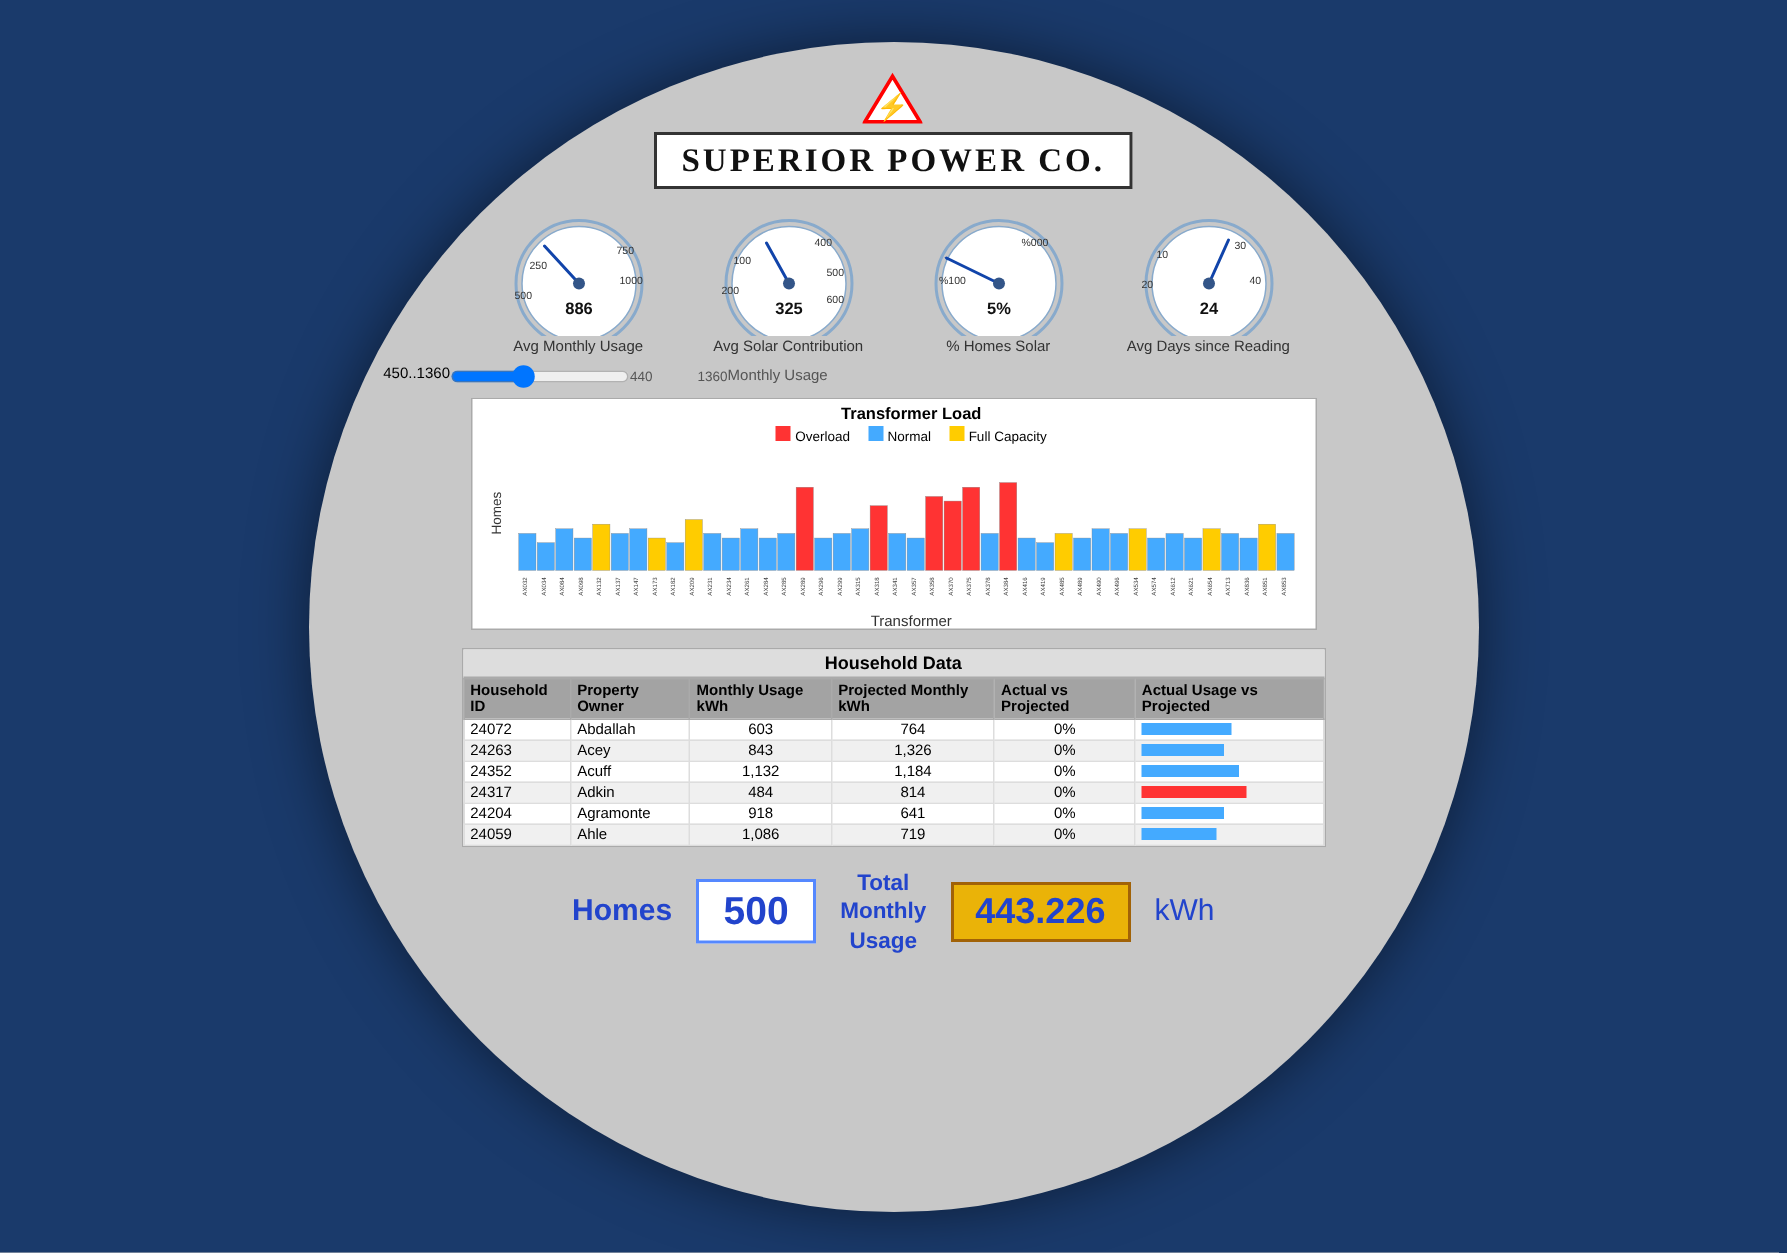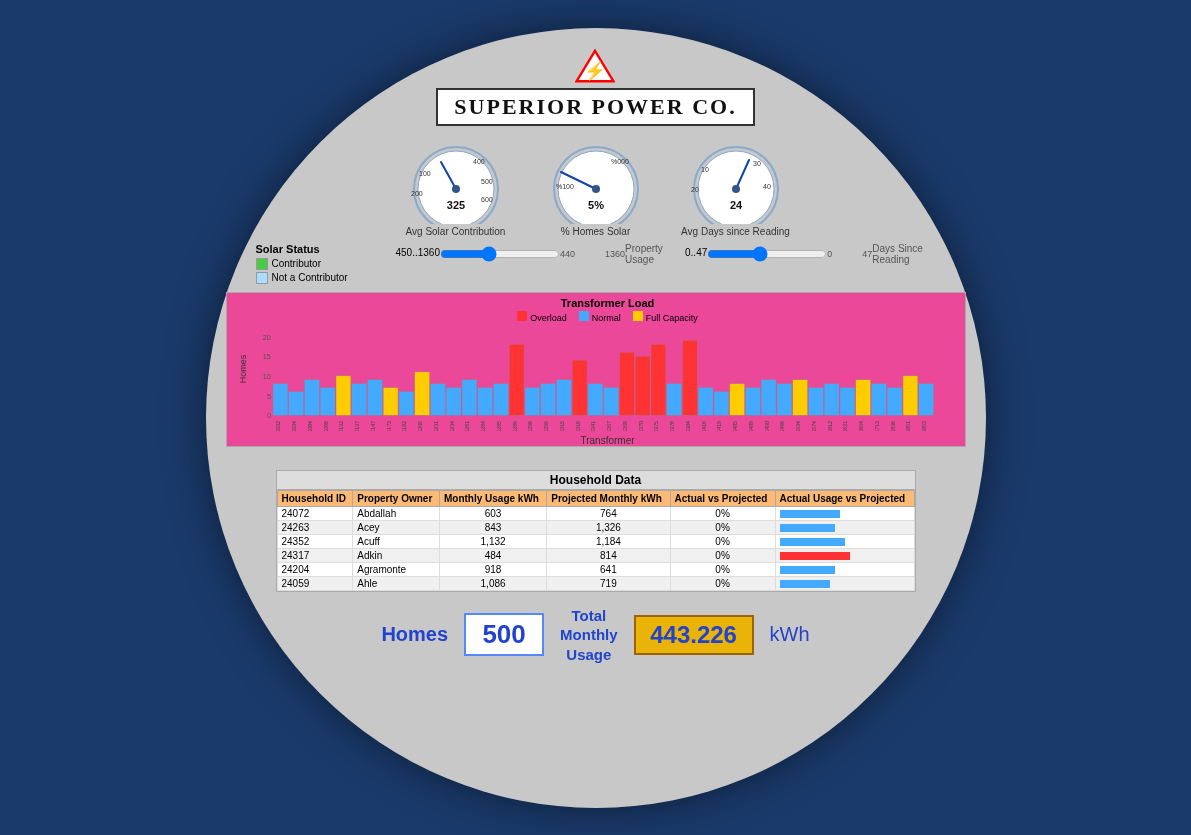--- a/index.html
+++ b/index.html
@@ -112,25 +112,25 @@
       font-size: 9px;
       color: #555;
     }
     input[type=range] {
       width: 120px;
       height: 16px;
       cursor: pointer;
     }
     
     .chart-area {
-      background: #ec4899;
+      background: #ffffff;
       border: 1px solid #aaa;
-      width: 740px;
+      width: 564px;
       height: 155px;
-      margin-bottom: 23px;
+      margin-bottom: 12px;
       padding: 4px 6px 4px 30px;
       position: relative;
     }
     .chart-title {
       font-size: 11px;
       text-align: center;
       font-weight: bold;
       margin-bottom: 2px;
     }
     .chart-legend {
@@ -155,38 +155,38 @@
       left: 2px;
       top: 50%;
       transform: translateY(-50%) rotate(-90deg);
       font-size: 9px;
       color: #333;
     }
     
     .table-area {
       background: white;
       border: 1px solid #aaa;
-      width: 640px;
+      width: 576px;
       margin-bottom: 10px;
     }
     .table-title {
       font-size: 12px;
       font-weight: bold;
       text-align: center;
       background: #ddd;
       padding: 2px;
       border-bottom: 1px solid #aaa;
     }
     table {
       width: 100%;
       border-collapse: collapse;
       font-size: 10px;
     }
     th {
-      background: #fdba74;
+      background: #a3a3a3;
       padding: 2px 4px;
       border: 1px solid #aaa;
       font-size: 10px;
       text-align: left;
     }
     td {
       padding: 1px 4px;
       border: 1px solid #ddd;
       font-size: 10px;
     }
@@ -249,20 +249,36 @@
   <div class="header">
     <svg class="warning-triangle" viewBox="0 0 50 44">
       <polygon points="25,3 48,41 2,41" fill="white" stroke="red" stroke-width="3"></polygon>
       <text x="25" y="36" text-anchor="middle" font-size="22" fill="#111">⚡</text>
     </svg>
     <div class="company-title">SUPERIOR POWER CO.</div>
   </div>
 
   <div class="gauges-row">
 
+    <div class="gauge-container">
+      <svg class="gauge-svg" viewBox="0 0 110 90">
+        <circle cx="55" cy="55" r="42" fill="none" stroke="#88aacc" stroke-width="2"></circle>
+        <circle cx="55" cy="55" r="38" fill="white" stroke="#88aacc" stroke-width="1"></circle>
+
+        <text x="22" y="45" font-size="7" fill="#333">250</text>
+        <text x="12" y="65" font-size="7" fill="#333">500</text>
+        <text x="80" y="35" font-size="7" fill="#333">750</text>
+        <text x="82" y="55" font-size="7" fill="#333">1000</text>
+
+        <line x1="55" y1="55" x2="32" y2="30" stroke="#1144aa" stroke-width="2" stroke-linecap="round"></line>
+        <circle cx="55" cy="55" r="4" fill="#335588"></circle>
+        <text x="55" y="75" text-anchor="middle" font-size="11" font-weight="bold" fill="#111">886</text>
+      </svg>
+      <div class="gauge-label">Avg Monthly Usage</div>
+    </div>
 
     <div class="gauge-container">
       <svg class="gauge-svg" viewBox="0 0 110 90">
         <circle cx="55" cy="55" r="42" fill="none" stroke="#88aacc" stroke-width="2"></circle>
         <circle cx="55" cy="55" r="38" fill="white" stroke="#88aacc" stroke-width="1"></circle>
         <text x="18" y="42" font-size="7" fill="#333">100</text>
         <text x="10" y="62" font-size="7" fill="#333">200</text>
         <text x="72" y="30" font-size="7" fill="#333">400</text>
         <text x="80" y="50" font-size="7" fill="#333">500</text>
         <text x="80" y="68" font-size="7" fill="#333">600</text>
@@ -299,46 +315,27 @@
 
         <line x1="55" y1="55" x2="68" y2="26" stroke="#1144aa" stroke-width="2" stroke-linecap="round"></line>
         <circle cx="55" cy="55" r="4" fill="#335588"></circle>
         <text x="55" y="75" text-anchor="middle" font-size="11" font-weight="bold" fill="#111">24</text>
       </svg>
       <div class="gauge-label">Avg Days since Reading</div>
     </div>
   </div>
 
   <div class="solar-status-row">
-    <div class="solar-status-box">
-      <div class="solar-status-title">Solar Status</div>
-      <div class="legend-item">
-        <div class="legend-box" style="background:#44cc44;"></div>
-        <span>Contributor</span>
-      </div>
-      <div class="legend-item">
-        <div class="legend-box" style="background:#aaddff;"></div>
-        <span>Not a Contributor</span>
-      </div>
-    </div>
     <div class="slider-group">
       <div class="slider-label">450..1360</div>
       <input type="range" min="440" max="1360" value="800" style="">
       <div class="slider-range">
         <span>440</span>&nbsp;&nbsp;&nbsp;&nbsp;&nbsp;&nbsp;&nbsp;&nbsp;&nbsp;&nbsp;&nbsp;&nbsp;<span>1360</span>
       </div>
-      <div style="font-size:10px;color:#555;">Property Usage</div>
-    </div>
-    <div class="slider-group">
-      <div class="slider-label">0..47</div>
-      <input type="range" min="0" max="47" value="20" style="">
-      <div class="slider-range">
-        <span>0</span>&nbsp;&nbsp;&nbsp;&nbsp;&nbsp;&nbsp;&nbsp;&nbsp;&nbsp;&nbsp;&nbsp;&nbsp;<span>47</span>
-      </div>
-      <div style="font-size:10px;color:#555;">Days Since Reading</div>
+      <div style="font-size:10px;color:#555;">Monthly Usage</div>
     </div>
   </div>
 
   <div class="chart-area">
     <div class="y-axis-label">Homes</div>
     <div class="chart-title">Transformer Load</div>
     <div class="chart-legend">
       <span><span class="legend-dot" style="background:#ff3333;"></span><span>Overload</span></span>
       <span><span class="legend-dot" style="background:#44aaff;"></span><span>Normal</span></span>
       <span><span class="legend-dot" style="background:#ffcc00;"></span><span>Full Capacity</span></span>

